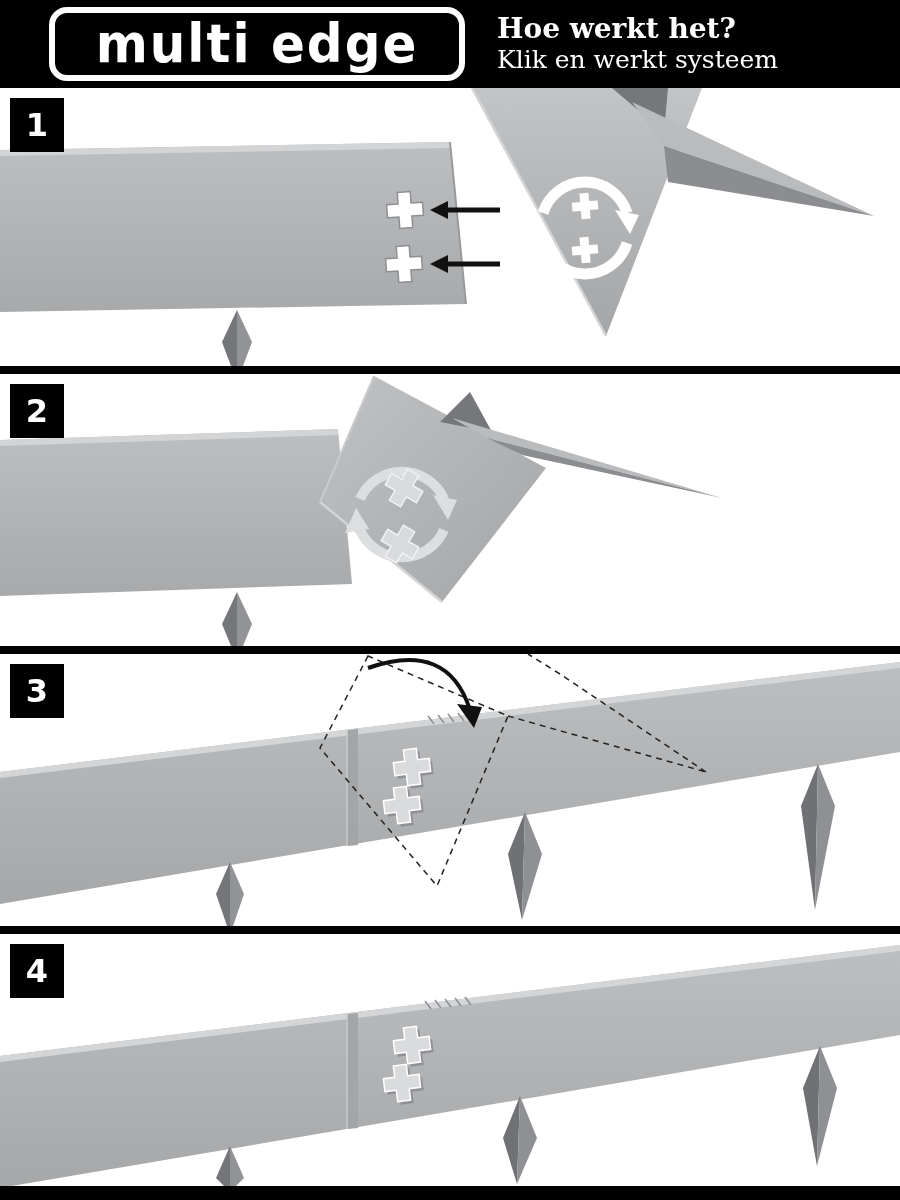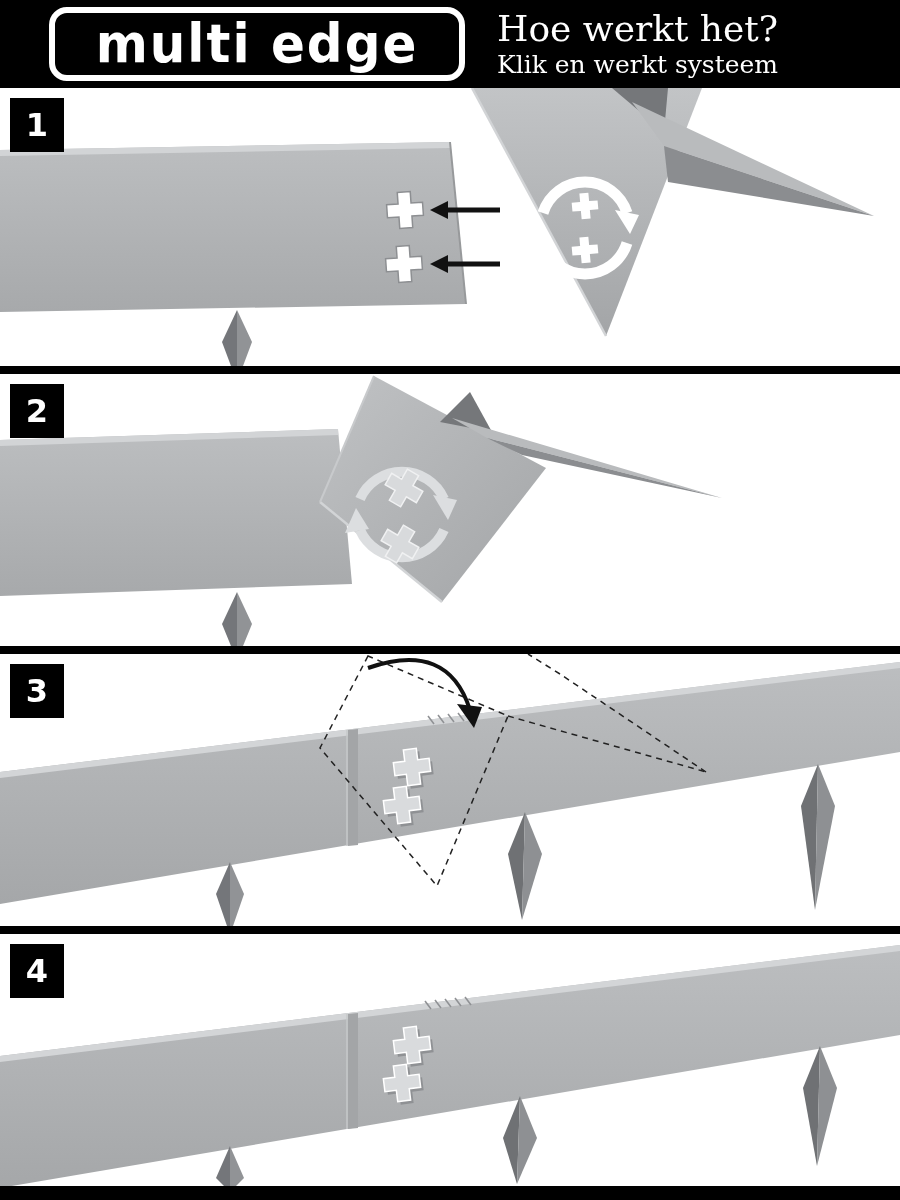--- a/index.html
+++ b/index.html
@@ -12,21 +12,21 @@
   .header{position:absolute;left:0;top:0;width:900px;height:88px;background:#000;display:flex;align-items:center;padding-left:37px;}
   .logo-box{
     margin-left:12px;width:404px;height:62px;border:6px solid #fff;border-radius:18px;
     background:#000;display:flex;align-items:center;justify-content:center;flex:0 0 auto;
   }
   .logo-text{
     color:#fff;font-size:50px;font-weight:800;letter-spacing:2px;line-height:1;
     font-family:"DejaVu Sans","Liberation Sans",sans-serif;transform:scaleY(1.05);
   }
   .header-text{margin-left:32px;color:#fff;font-family:"DejaVu Serif","Liberation Serif",serif;}
-  .header-title{font-size:36px;font-weight:normal;line-height:1.15;}
+  .header-title{font-size:28px;font-weight:bold;line-height:1.15;}
   .header-subtitle{font-size:25px;font-weight:normal;line-height:1.2;}
   
   .panel{position:absolute;left:0;width:900px;background:#fff;}
   .p1{top:88px;height:278px;}
   .p2{top:374px;height:272px;}
   .p3{top:654px;height:272px;}
   .p4{top:934px;height:252px;}
   .divider{position:absolute;left:0;width:900px;height:8px;background:#000;}
   .d1{top:366px;} .d2{top:646px;} .d3{top:926px;}
   .bottom-bar{position:absolute;left:0;top:1186px;width:900px;height:14px;background:#000;}

